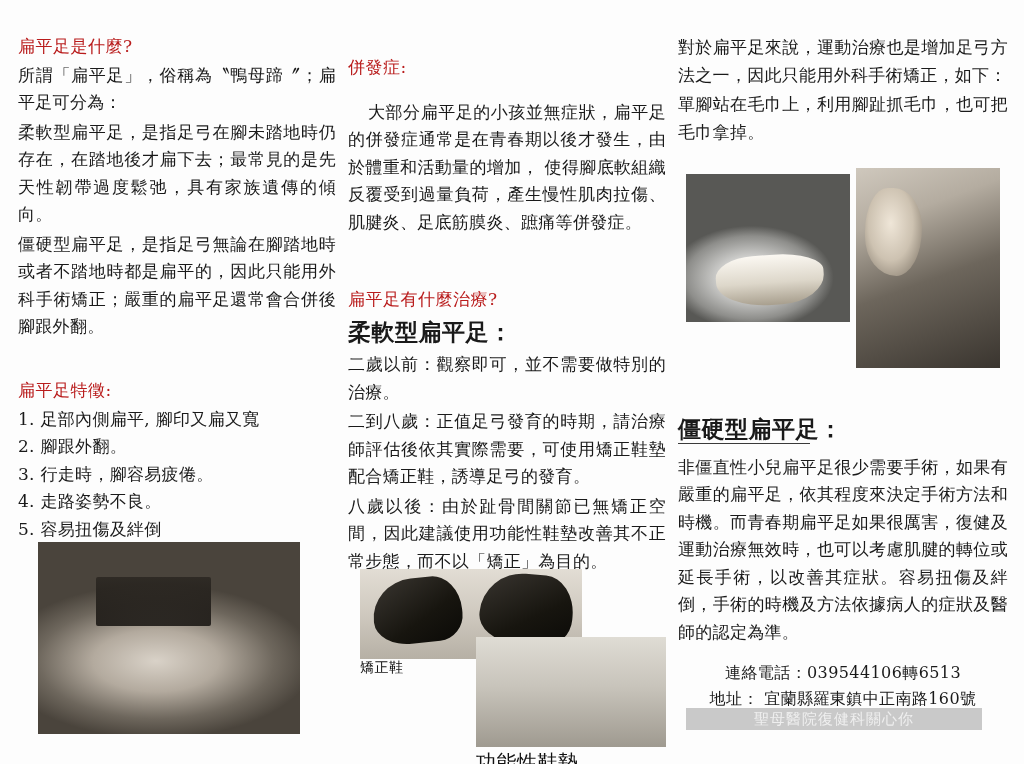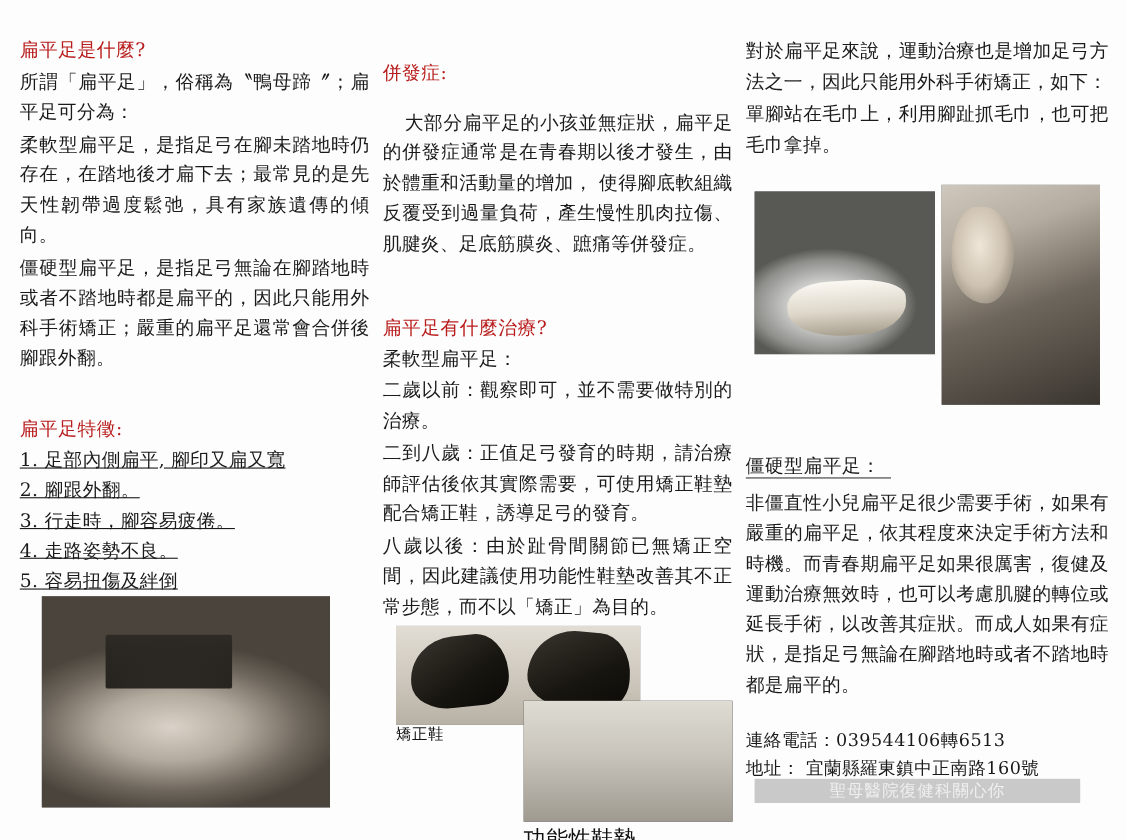--- a/index.html
+++ b/index.html
@@ -33,42 +33,41 @@
   .heading {
     color: #b91c1c;
     font-size: 17px;
     line-height: 1.5;
     letter-spacing: 0.5px;
     margin: 0 0 2px 0;
     font-weight: normal;
   }
   .subheading {
     color: #1a1a1a;
-    font-size: 17px;
+    font-size: 23px;
     line-height: 1.5;
     letter-spacing: 0.5px;
     margin: 0 0 2px 0;
-    font-weight: normal;
+    font-weight: bold;
   }
   .para {
     font-size: 17px;
     line-height: 1.62;
     letter-spacing: 0.3px;
     margin: 0 0 2px 0;
     text-align: justify;
   }
   .para.indent { text-indent: 20px; }
   .list {
     margin: 0;
     padding: 0;
     list-style: none;
     font-size: 17px;
     line-height: 1.62;
     letter-spacing: 0.3px;
-    text-decoration: underline;
   }
   .list li { margin: 0; }
 
   .block { position: absolute; left: 0; right: 0; }
 
   
   .photo {
     position: absolute;
     background: #555;
     overflow: hidden;
@@ -175,21 +174,21 @@
     background: linear-gradient(180deg, #f6f4ef 0%, #ddd9d0 55%, #b0aaa0 100%);
     border-radius: 60% 40% 45% 55% / 70% 60% 40% 30%;
     box-shadow: inset 0 -6px 14px rgba(0,0,0,.25);
   }
 
   .contact {
     position: absolute;
     font-size: 16px;
     line-height: 1.6;
     letter-spacing: 0.4px;
-    text-align: left;
+    text-align: center;
     width: 100%;
   }
   .footer-bar {
     position: absolute;
     left: 0; right: 0;
     height: 22px;
     background: #c9c9c9;
     color: #efefef;
     font-size: 15px;
     letter-spacing: 1px;
@@ -272,21 +271,21 @@
       <div class="ph-inner"></div>
     </div>
 
     <div class="photo" id="photo-person" style="left:178px; top:168px; width:144px; height:200px;">
       <div class="ph-inner"></div>
     </div>
 
     <div class="block" style="top:412px;">
       <div class="subheading">僵硬型扁平足：</div>
       <div class="rule" style="position:relative; top:-6px;"></div>
-      <p class="para" style="margin-top:4px;">非僵直性小兒扁平足很少需要手術，如果有嚴重的扁平足，依其程度來決定手術方法和時機。而青春期扁平足如果很厲害，復健及運動治療無效時，也可以考慮肌腱的轉位或延長手術，以改善其症狀。而成人如果有症狀，是指足弓無論在腳踏地時或者不踏地時都是扁平的。</p>
+      <p class="para" style="margin-top:4px;">非僵直性小兒扁平足很少需要手術，如果有嚴重的扁平足，依其程度來決定手術方法和時機。而青春期扁平足如果很厲害，復健及運動治療無效時，也可以考慮肌腱的轉位或延長手術，以改善其症狀。容易扭傷及絆倒，手術的時機及方法依據病人的症狀及醫師的認定為準。</p>
     </div>
 
     <div class="contact" style="top:660px;">
       <div>連絡電話：039544106轉6513</div>
       <div>地址： 宜蘭縣羅東鎮中正南路160號</div>
     </div>
 
     <div class="footer-bar" style="top:708px; left:8px; right:26px;">聖母醫院復健科關心你</div>
   </div>
 

